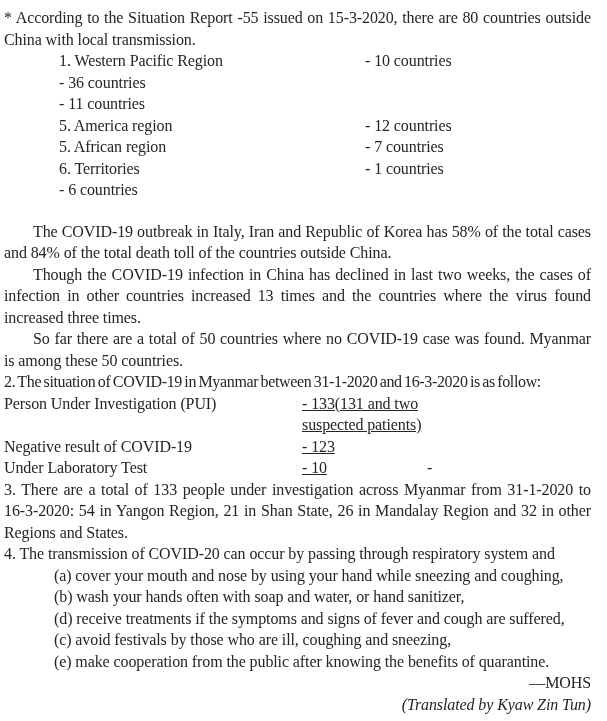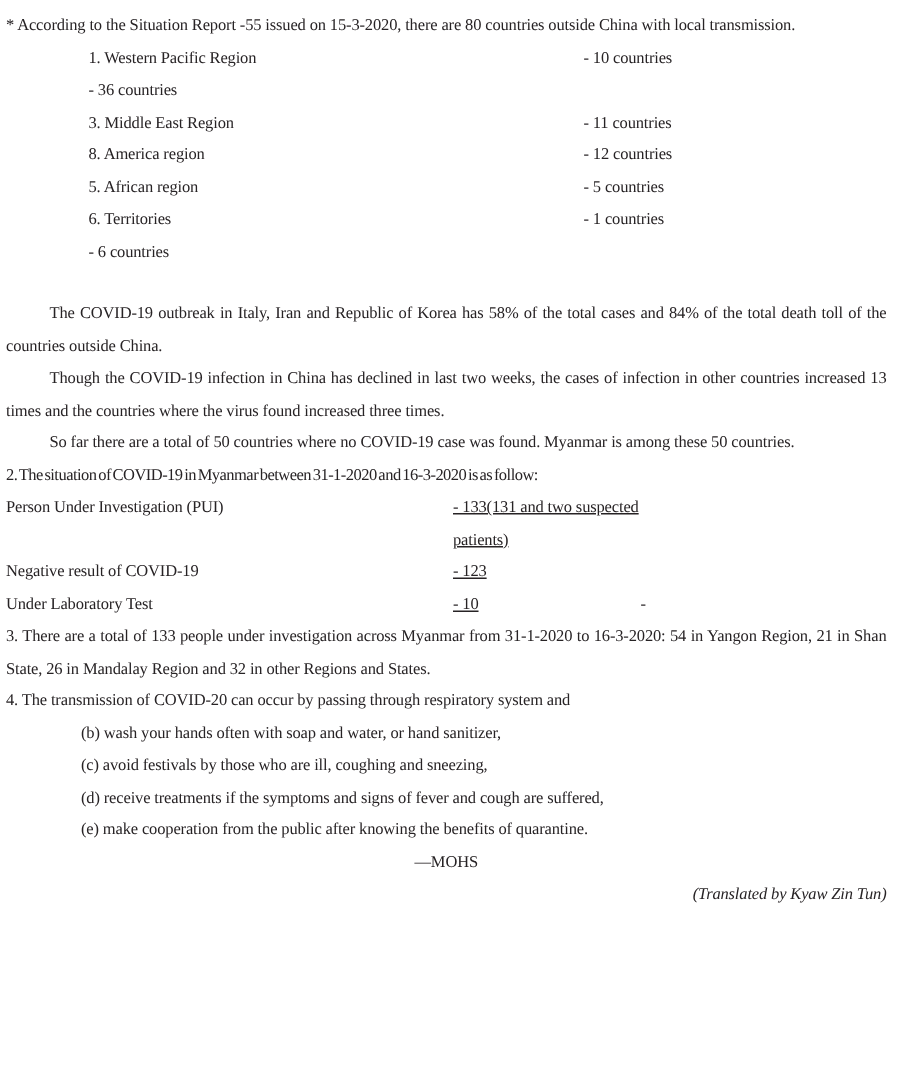--- a/index.html
+++ b/index.html
@@ -5,31 +5,31 @@
   html, body { margin: 0; padding: 0; }
   body {
     width: 607px; height: 721px;
     background: #ffffff;
     font-family: "Liberation Serif", "DejaVu Serif", serif;
   }
   .page {
     box-sizing: border-box;
     width: 607px; height: 721px;
     padding: 7px 16px 0 4px;
-    font-size: 11px;
+    font-size: 16px;
     line-height: 21.5px;
     letter-spacing: -0.1px;
     color: #272325;
     overflow: hidden;
   }
   p { margin: 0; }
   .para { text-align: justify; }
   .indent { text-indent: 29px; }
 
-  .region-row { display: flex; padding-left: 55px; gap: 24px; }
+  .region-row { display: flex; padding-left: 55px; }
   .region-label { flex: 0 0 306px; }
   .region-value { flex: 1; }
 
   .spacer { height: 20px; }
 
   .nowrap-tight {
     white-space: nowrap;
     letter-spacing: -0.35px;
     word-spacing: -1.3px;
   }
@@ -42,49 +42,48 @@
   .lead-line-1 { white-space: nowrap; }
   .lead-line-2 {
     padding-left: 50px;
     white-space: nowrap;
     letter-spacing: -0.5px;
     word-spacing: -2px;
   }
 
   .prevention-item { padding-left: 50px; white-space: nowrap; }
 
-  .sig { text-align: center; }
+  .sig { text-align: right; }
   .translator { text-align: right; font-style: italic; }
 </style>
 </head>
 <body>
 
 <div class="page">
 
   <p class="para">* According to the Situation Report -55 issued on 15-3-2020, there are 80 countries outside China with local transmission.</p>
 
   <div>
     <div class="region-row">
       <span class="region-label">1. Western Pacific Region</span>
       <span class="region-value">- 10 countries</span>
     </div>
     <div class="region-row">
       <span class="region-value">- 36 countries</span>
     </div>
     <div class="region-row">
-      <span class="region-label">3. Middle East Region</span>
       <span class="region-value">- 11 countries</span>
     </div>
     <div class="region-row">
-      <span class="region-label">8. America region</span>
+      <span class="region-label">5. America region</span>
       <span class="region-value">- 12 countries</span>
     </div>
     <div class="region-row">
       <span class="region-label">5. African region</span>
-      <span class="region-value">- 5 countries</span>
+      <span class="region-value">- 7 countries</span>
     </div>
     <div class="region-row">
       <span class="region-label">6. Territories</span>
       <span class="region-value">- 1 countries</span>
     </div>
     <div class="region-row">
       <span class="region-value">- 6 countries</span>
     </div>
   </div>
 
@@ -114,22 +113,23 @@
     </div>
   </div>
 
   <p class="para">3. There are a total of 133 people under investigation across Myanmar from 31-1-2020 to 16-3-2020: 54 in Yangon Region, 21 in Shan State, 26 in Mandalay Region and 32 in other Regions and States.</p>
 
   <div>
     <p class="lead-line-1">4. The transmission of COVID-20 can occur by passing through respiratory system and</p>
   </div>
 
   <div>
+    <p class="prevention-item">(a) cover your mouth and nose by using your hand while sneezing and coughing,</p>
     <p class="prevention-item">(b) wash your hands often with soap and water, or hand sanitizer,</p>
+    <p class="prevention-item">(d) receive treatments if the symptoms and signs of fever and cough are suffered,</p>
     <p class="prevention-item">(c) avoid festivals by those who are ill, coughing and sneezing,</p>
-    <p class="prevention-item">(d) receive treatments if the symptoms and signs of fever and cough are suffered,</p>
     <p class="prevention-item">(e) make cooperation from the public after knowing the benefits of quarantine.</p>
   </div>
 
   <p class="sig">—MOHS</p>
   <p class="translator">(Translated by Kyaw Zin Tun)</p>
 
 </div>
 
 </body></html>

